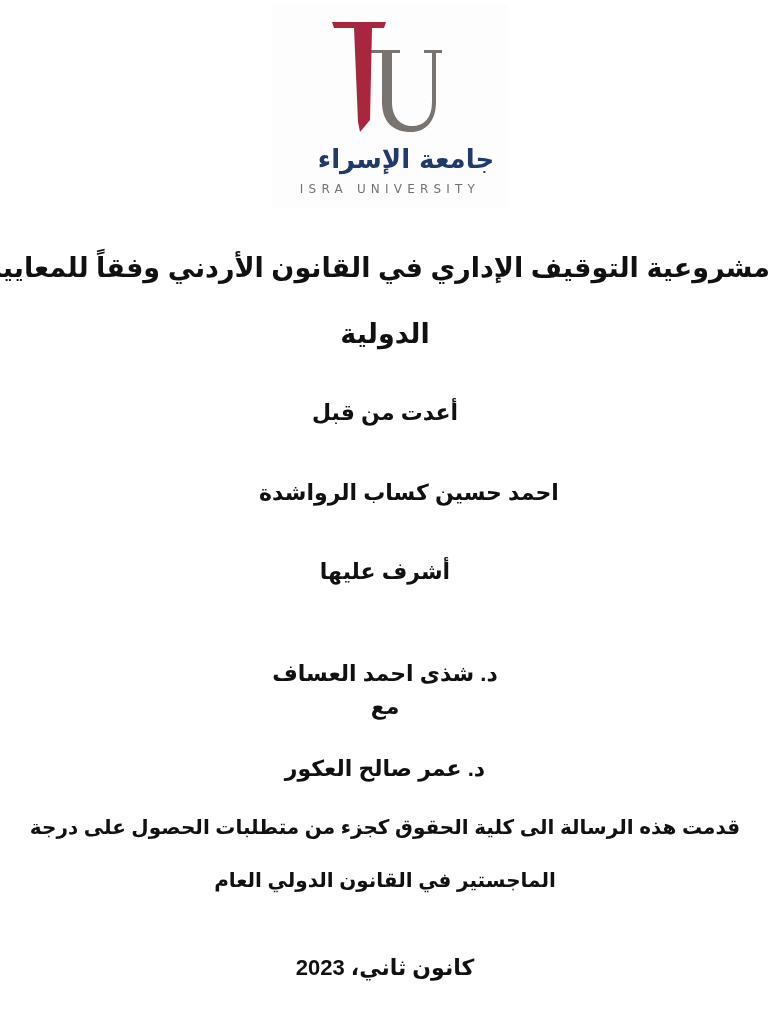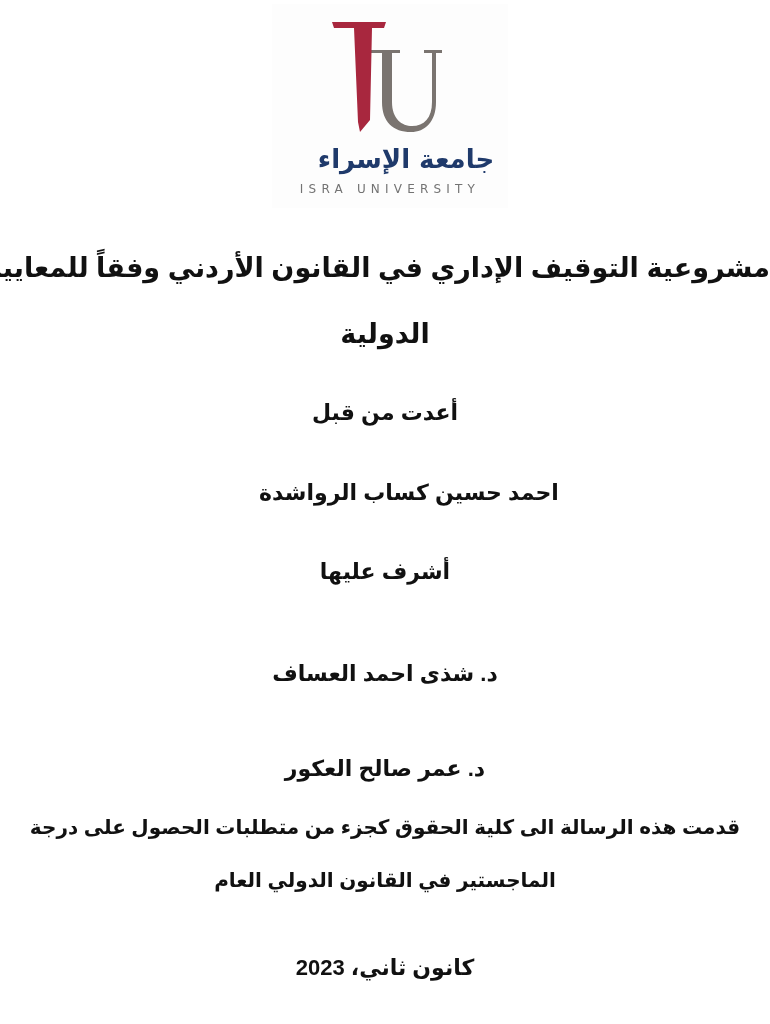--- a/index.html
+++ b/index.html
@@ -104,20 +104,21 @@
   </div>
 
   <div class="line title" style="top:252px;">مشروعية التوقيف الإداري في القانون الأردني وفقاً للمعايير</div>
   <div class="line title" style="top:318px;">الدولية</div>
 
   <div class="line mid" style="top:400px;">أعدت من قبل</div>
   <div class="line mid" style="top:480px;padding-left:24px;">احمد حسين كساب الرواشدة</div>
 
   <div class="line mid" style="top:559px;">أشرف عليها</div>
   <div class="line mid" style="top:652px;margin-top:9px;">د. شذى احمد العساف</div>
+  <div class="line mid" style="top:694px;">مع</div>
   <div class="line mid" style="top:756px;">د. عمر صالح العكور</div>
 
   <div class="line small" style="top:815px;">قدمت هذه الرسالة الى كلية الحقوق كجزء من متطلبات الحصول على درجة</div>
   <div class="line small" style="top:868px;">الماجستير في القانون الدولي العام</div>
 
   <div class="line mid" style="top:928px;margin-top:27px;">كانون ثاني، 2023</div>
 
 </div>
 
 </body></html>

